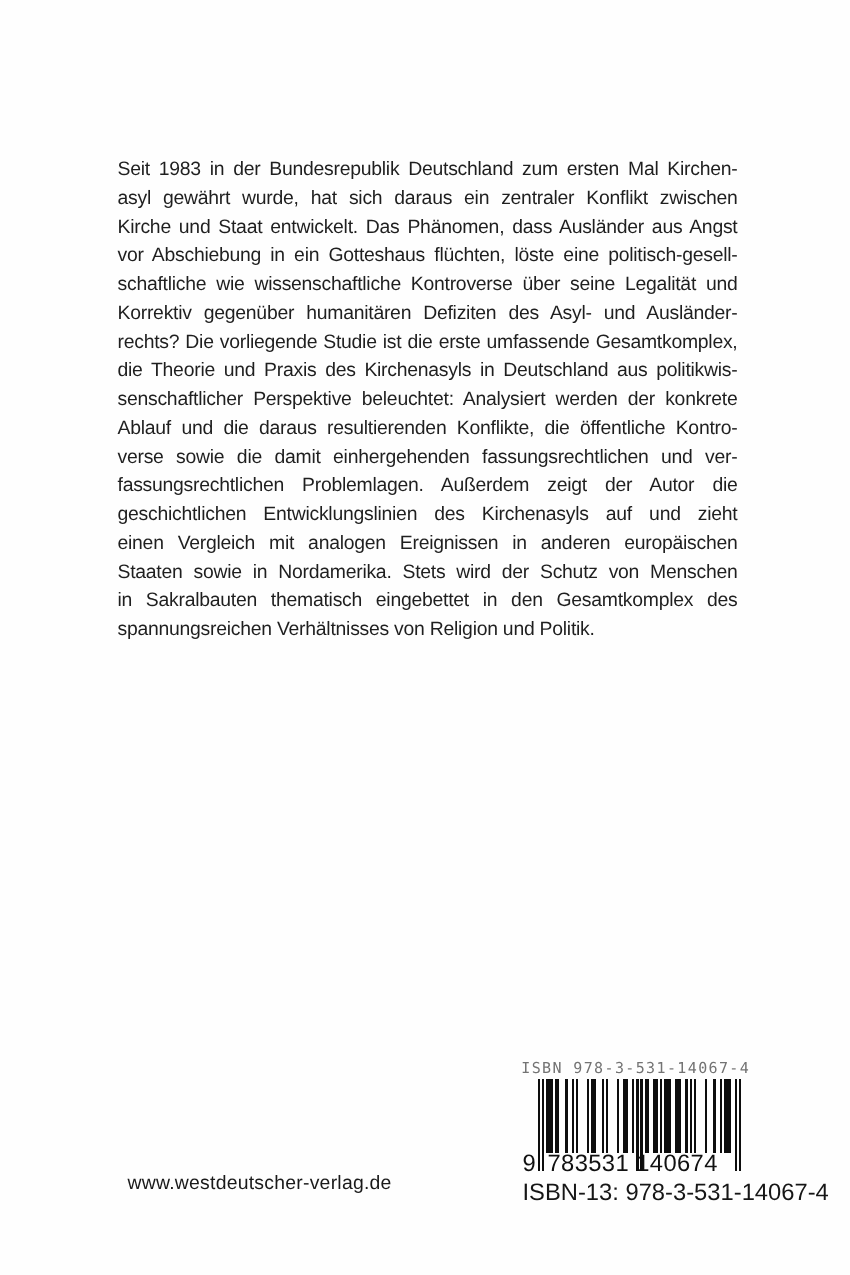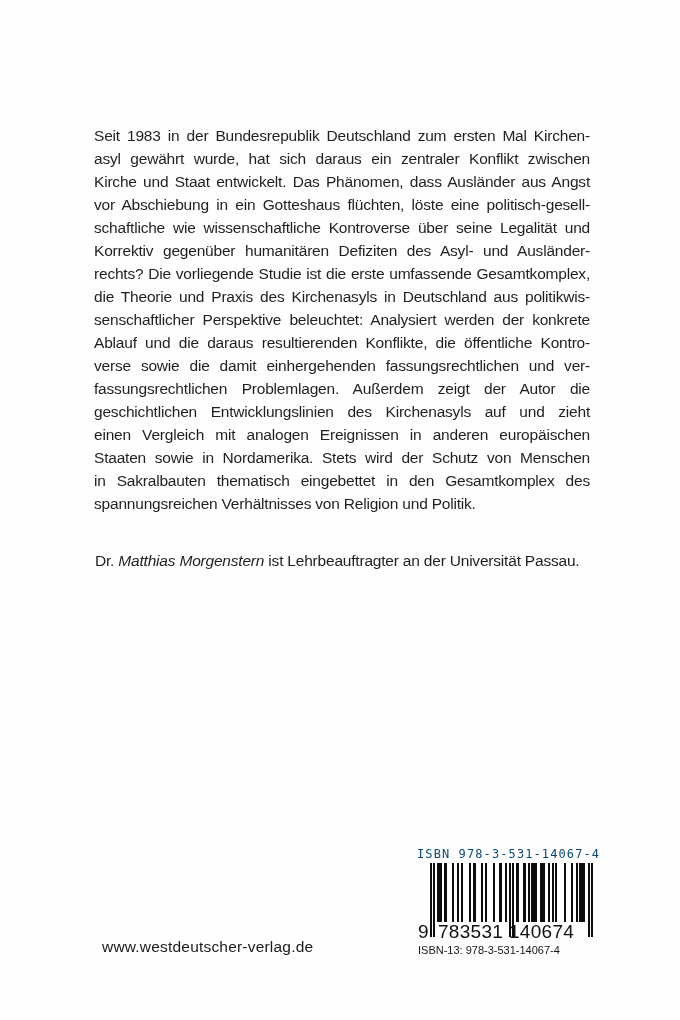--- a/index.html
+++ b/index.html
@@ -73,21 +73,21 @@
     width: 186px;
     height: 114px;
   }
   .isbn-header {
     position: absolute;
     left: 0;
     top: 0;
     font-family: "DejaVu Sans Mono", "Liberation Mono", monospace;
     font-size: 12px;
     letter-spacing: 1.1px;
-    color: #0c4a6e;
+    color: #737373;
     white-space: nowrap;
   }
   .ean-svg {
     position: absolute;
     left: 13px;
     top: 16px;
   }
   .ean-digits {
     position: absolute;
     left: 0;
@@ -97,21 +97,21 @@
     font-size: 19px;
     color: #111111;
   }
   .ean-digits .lead  { position: absolute; left: 1px;  top: 0; }
   .ean-digits .grp1  { position: absolute; left: 21px; top: 0; letter-spacing: 0.3px; }
   .ean-digits .grp2  { position: absolute; left: 92px; top: 0; letter-spacing: 0.3px; }
   .isbn13-line {
     position: absolute;
     left: 1px;
     top: 97px;
-    font-size: 11px;
+    font-size: 19px;
     color: #161616;
     white-space: nowrap;
   }
 </style>
 </head>
 <body>
 
 <div class="page">
 
   <div class="blurb">
@@ -127,23 +127,20 @@
       <div class="blurb-line">Ablauf und die daraus resultierenden Konflikte, die öffentliche Kontro-</div>
       <div class="blurb-line">verse sowie die damit einhergehenden fassungsrechtlichen und ver-</div>
       <div class="blurb-line">fassungsrechtlichen Problemlagen. Außerdem zeigt der Autor die</div>
       <div class="blurb-line">geschichtlichen Entwicklungslinien des Kirchenasyls auf und zieht</div>
       <div class="blurb-line">einen Vergleich mit analogen Ereignissen in anderen europäischen</div>
       <div class="blurb-line">Staaten sowie in Nordamerika. Stets wird der Schutz von Menschen</div>
       <div class="blurb-line">in Sakralbauten thematisch eingebettet in den Gesamtkomplex des</div>
       <div class="blurb-line last">spannungsreichen Verhältnisses von Religion und Politik.</div>
     </div>
 
-  <div class="author-line">
-    <span>Dr. </span><span class="name">Matthias Morgenstern</span><span> ist Lehrbeauftragter an der Universität Passau.</span>
-  </div>
 
   <div class="publisher-url">www.westdeutscher-verlag.de</div>
 
   <div class="barcode-block">
     <div class="isbn-header">ISBN 978-3-531-14067-4</div>
     <svg class="ean-svg" width="163" height="74" shape-rendering="crispEdges">
         <rect x="0.00" y="0" width="1.87" height="74" fill="#0d0d0d"></rect>
         <rect x="3.43" y="0" width="1.87" height="74" fill="#0d0d0d"></rect>
         <rect x="6.86" y="0" width="5.30" height="59" fill="#0d0d0d"></rect>
         <rect x="13.73" y="0" width="3.58" height="59" fill="#0d0d0d"></rect>

